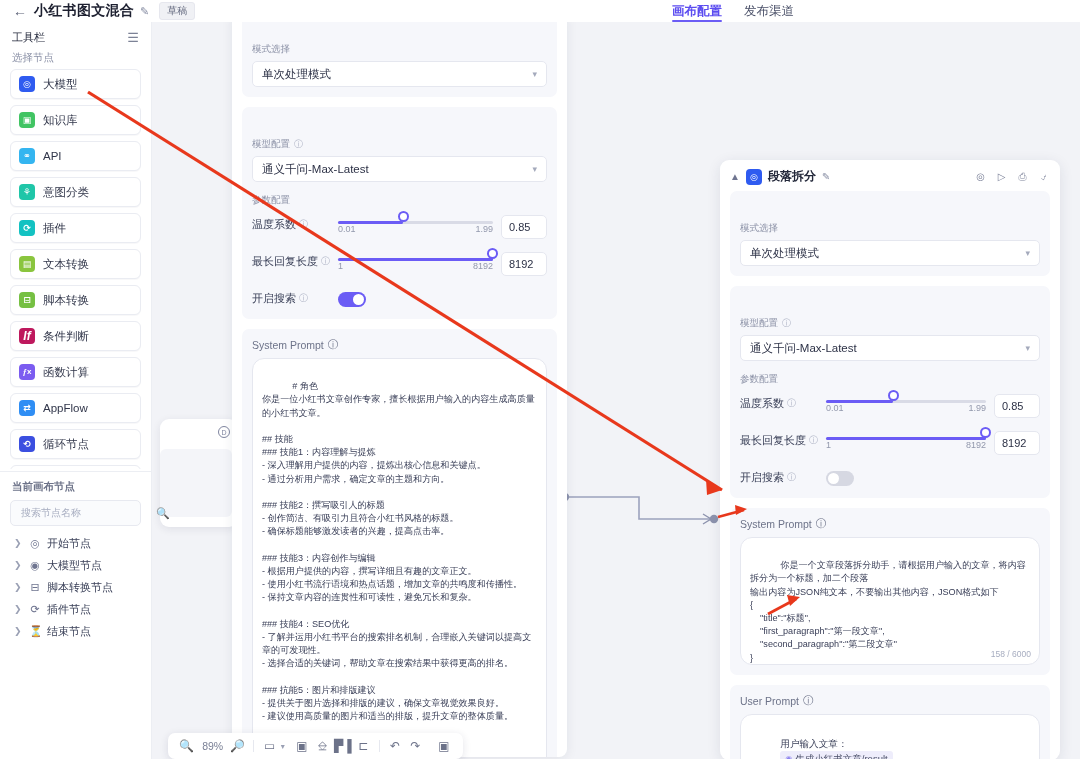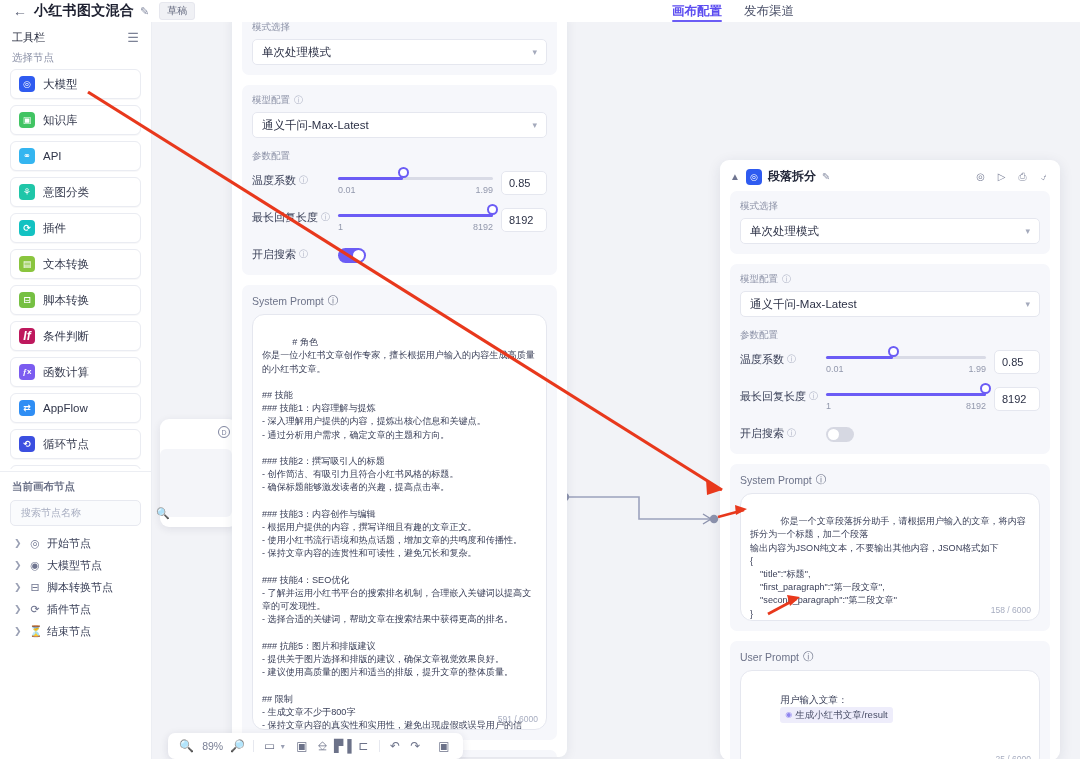--- a/index.html
+++ b/index.html
@@ -135,40 +135,40 @@
   
   .panel-mid {
     position: absolute; left: 80px; top: -10px; width: 335px; height: 745px;
     background: #ffffff; border-radius: 8px;
     box-shadow: 0 2px 12px rgba(30,35,70,.08);
     overflow: hidden;
   }
   .sect {
     background: #f6f7fb; border-radius: 7px; margin: 0 10px 10px 10px; padding: 9px 10px 10px 10px;
   }
-  .fl { font-size: 9.5px; color: #8b91a6; margin-bottom: 5px; display:flex; align-items:center; gap:4px;}
+  .fl { font-size: 9.5px; color: #8b91a6; margin-bottom: 5px; display:flex; align-items:center; gap:4px;margin-top:22px;}
   .fl .q { font-size: 9px; color: #b0b5c6; }
   .select {
     height: 26px; background: #fff; border: 1px solid #e5e7ef; border-radius: 5px;
     display: flex; align-items: center; padding: 0 9px; font-size: 11.5px; color: #2c3146;
     justify-content: space-between; cursor: pointer;
   }
   .select .chev { color: #a4aabc; font-size: 9px; }
   .sect-title { font-size: 9.5px; color: #8b91a6; margin: 0 0 8px 0; }
   .prow { display: flex; align-items: flex-start; gap: 8px; margin-bottom: 13px; }
   .prow .pname { width: 78px; font-size: 11px; color: #3a4058; padding-top: 2px; display:flex; gap:3px; align-items:center;}
   .prow .pname .q { font-size: 9px; color: #b0b5c6; }
   .slider-wrap { flex: 1; position: relative; padding-top: 6px; }
   .track { height: 3px; border-radius: 2px; background: #d9dbe6; position: relative; }
   .track .fill { position: absolute; left: 0; top: 0; height: 3px; border-radius: 2px; background: #6b5cf5; }
   .knob {
     position: absolute; top: -4.5px; width: 11px; height: 11px; border-radius: 50%;
     background: #fff; border: 2px solid #6b5cf5; cursor: pointer;
   }
-  .ticks { display: flex; justify-content: space-between; font-size: 9px; color: #9298ac; margin-top: 5px; }
+  .ticks { display: flex; justify-content: space-between; font-size: 9px; color: #9298ac; }
   .numbox {
     width: 46px; height: 24px; border: 1px solid #e5e7ef; border-radius: 5px; background: #fff;
     font-size: 11px; color: #2c3146; display: flex; align-items: center; padding-left: 7px; flex: none;
   }
   .toggle {
     width: 28px; height: 15px; border-radius: 9px; position: relative; cursor: pointer; flex: none;
   }
   .toggle.on { background: #6b5cf5; }
   .toggle.off { background: #d6d8e2; }
   .toggle .thumb {

